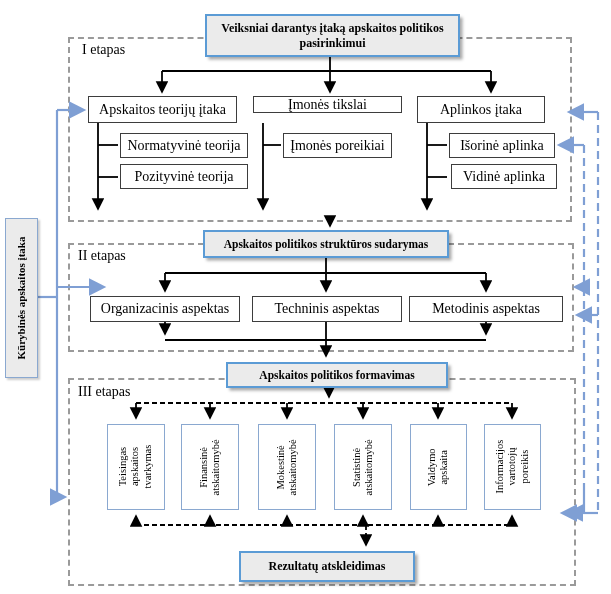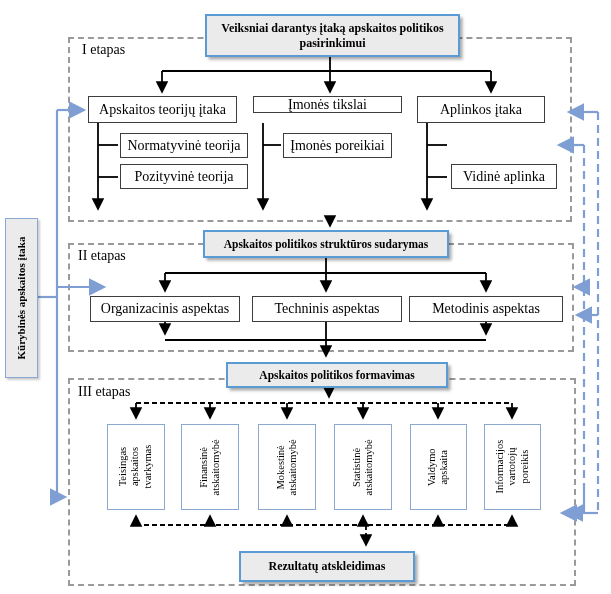--- a/index.html
+++ b/index.html
@@ -166,20 +166,21 @@
     <div class="vlabel">Kūrybinės apskaitos įtaka</div>
   </div>
 
   <div class="wbox" style="left:88px;top:96px;width:149px;height:27px">Apskaitos teorijų įtaka</div>
   <div class="wbox" style="left:253px;top:96px;width:149px;height:17px">Įmonės tikslai</div>
   <div class="wbox" style="left:417px;top:96px;width:128px;height:27px">Aplinkos įtaka</div>
 
   <div class="wbox" style="left:120px;top:133px;width:128px;height:25px">Normatyvinė teorija</div>
   <div class="wbox" style="left:120px;top:164px;width:128px;height:25px">Pozityvinė teorija</div>
   <div class="wbox" style="left:283px;top:133px;width:109px;height:25px">Įmonės poreikiai</div>
+  <div class="wbox" style="left:449px;top:133px;width:106px;height:25px">Išorinė aplinka</div>
   <div class="wbox" style="left:451px;top:164px;width:106px;height:25px">Vidinė aplinka</div>
 
   <div class="wbox" style="left:252px;top:296px;width:150px;height:26px">Techninis aspektas</div>
   <div class="wbox" style="left:90px;top:296px;width:150px;height:26px">Organizacinis aspektas</div>
   <div class="wbox" style="left:409px;top:296px;width:154px;height:26px">Metodinis aspektas</div>
 
   <div class="vbox" style="left:107px;top:424px;width:58px;height:86px">
     <div class="vtext">Teisingas apskaitos tvarkymas</div>
   </div>
   <div class="vbox" style="left:181px;top:424px;width:58px;height:86px">

